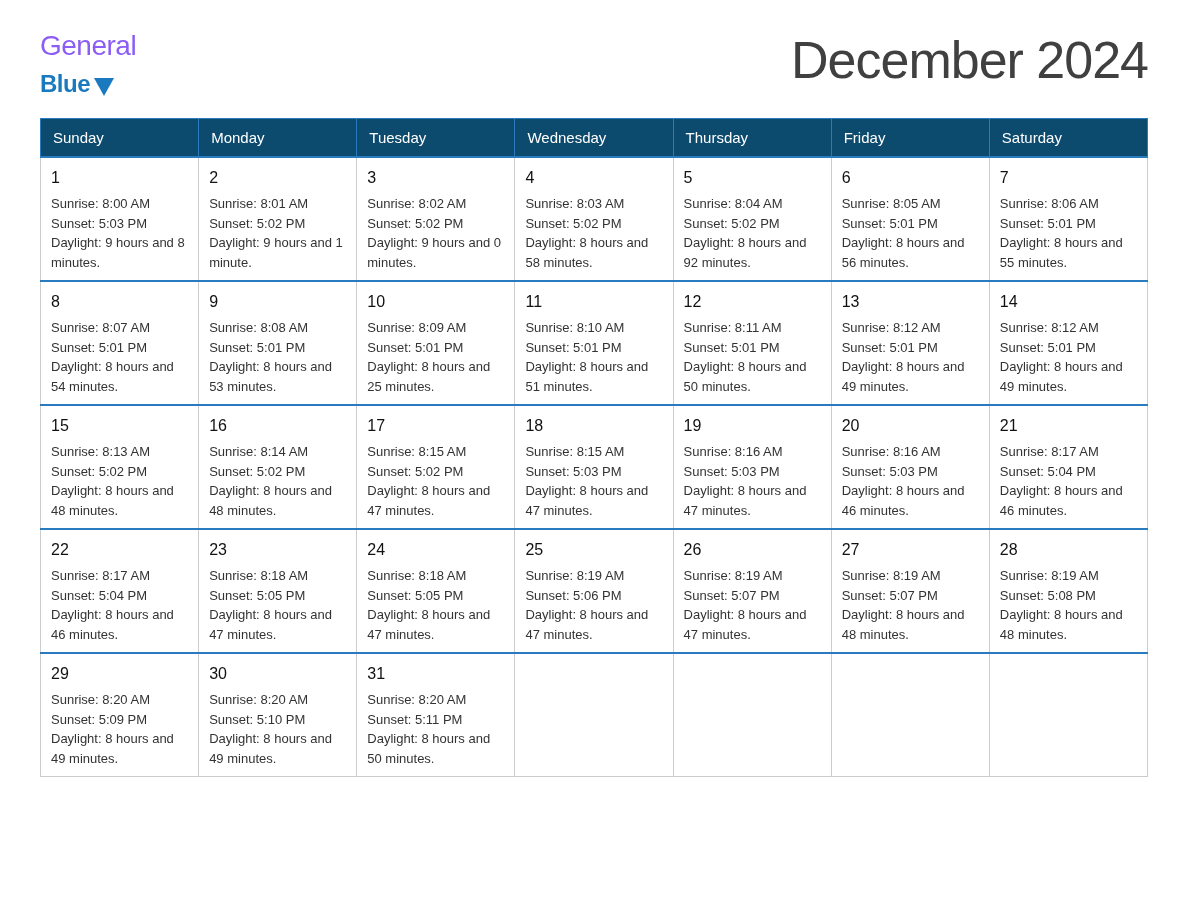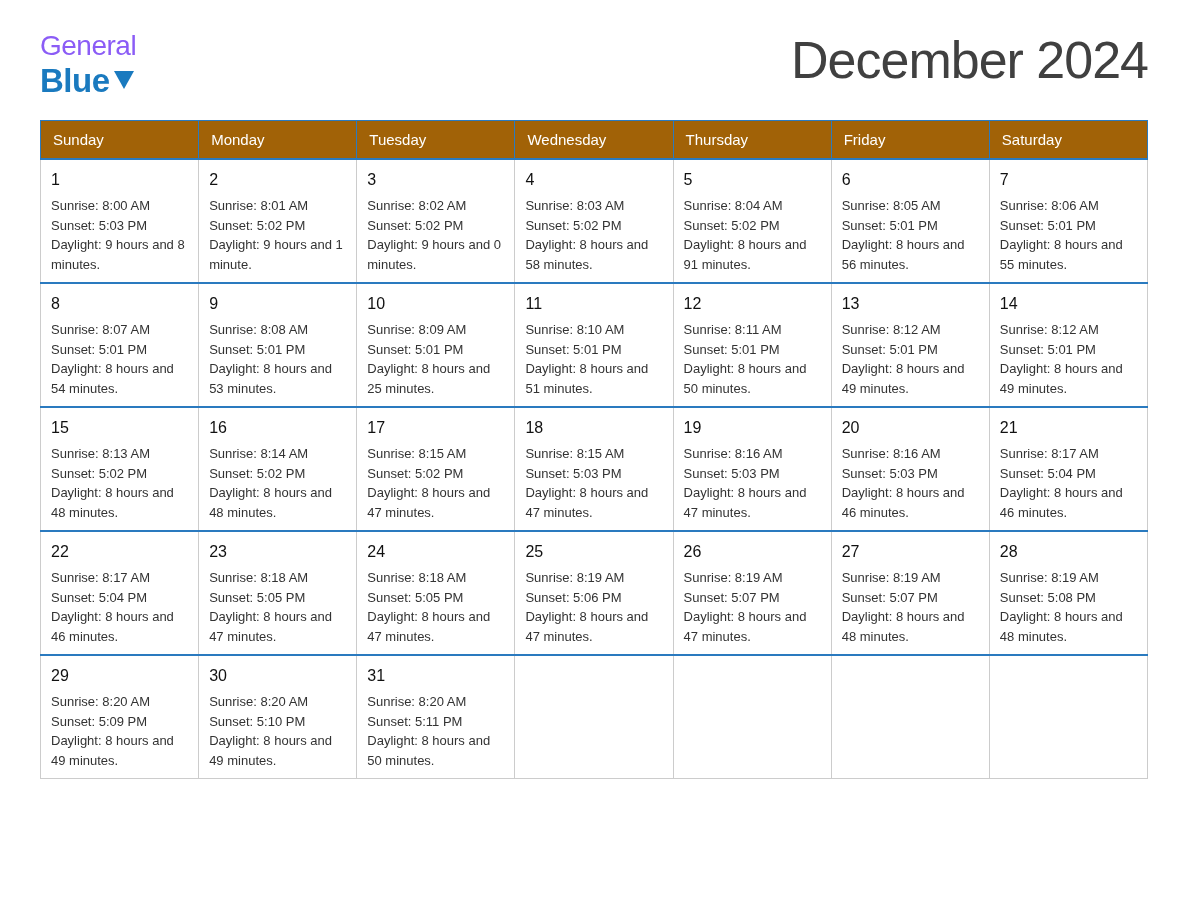--- a/index.html
+++ b/index.html
@@ -21,26 +21,27 @@
       flex-direction: column;
       align-items: flex-start;
     }
     .logo-general {
       font-size: 28px;
       font-weight: normal;
       color: #8b5cf6;
       letter-spacing: -0.5px;
     }
     .logo-blue {
-      font-size: 33px;
+      font-size: 24px;
       font-weight: bold;
       color: #1a7abf;
       letter-spacing: -0.5px;
       display: flex;
-      align-items: center;
+      align-items: flex-end;
+      margin-top: 8px;
     }
     .logo-triangle {
       width: 0;
       height: 0;
       border-left: 10px solid transparent;
       border-right: 10px solid transparent;
       border-top: 18px solid #1a7abf;
       display: inline-block;
       margin-left: 4px;
       margin-bottom: 2px;
@@ -57,21 +58,21 @@
     .subtitle {
       font-size: 20px;
       color: #444;
       margin-top: 4px;
     }
     .calendar {
       width: 100%;
       border-collapse: collapse;
     }
     .calendar th {
-      background-color: #a16207;
+      background-color: #0c4a6e;
       color: #fff;
       font-size: 15px;
       font-weight: normal;
       padding: 10px 12px;
       text-align: left;
       border: 1px solid #2a7abf;
     }
     .calendar td {
       border: 1px solid #ccc;
       vertical-align: top;
@@ -161,21 +162,21 @@
           <span>Sunrise: 8:03 AM</span><br>
           <span>Sunset: 5:02 PM</span><br>
           <span>Daylight: 8 hours and 58 minutes.</span>
         </div>
       </td>
         <td>
         <div class="cell-content">
           <span class="day-number">5</span>
           <span>Sunrise: 8:04 AM</span><br>
           <span>Sunset: 5:02 PM</span><br>
-          <span>Daylight: 8 hours and 91 minutes.</span>
+          <span>Daylight: 8 hours and 92 minutes.</span>
         </div>
       </td>
         <td>
         <div class="cell-content">
           <span class="day-number">6</span>
           <span>Sunrise: 8:05 AM</span><br>
           <span>Sunset: 5:01 PM</span><br>
           <span>Daylight: 8 hours and 56 minutes.</span>
         </div>
       </td>

